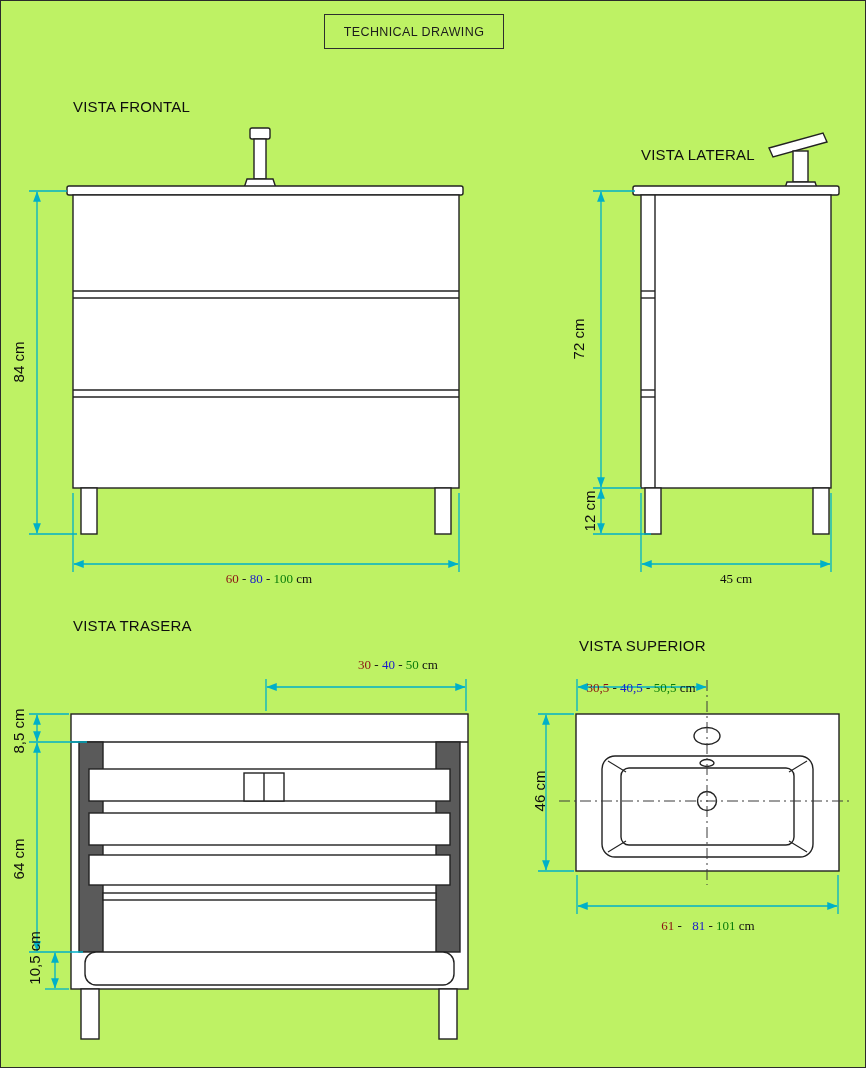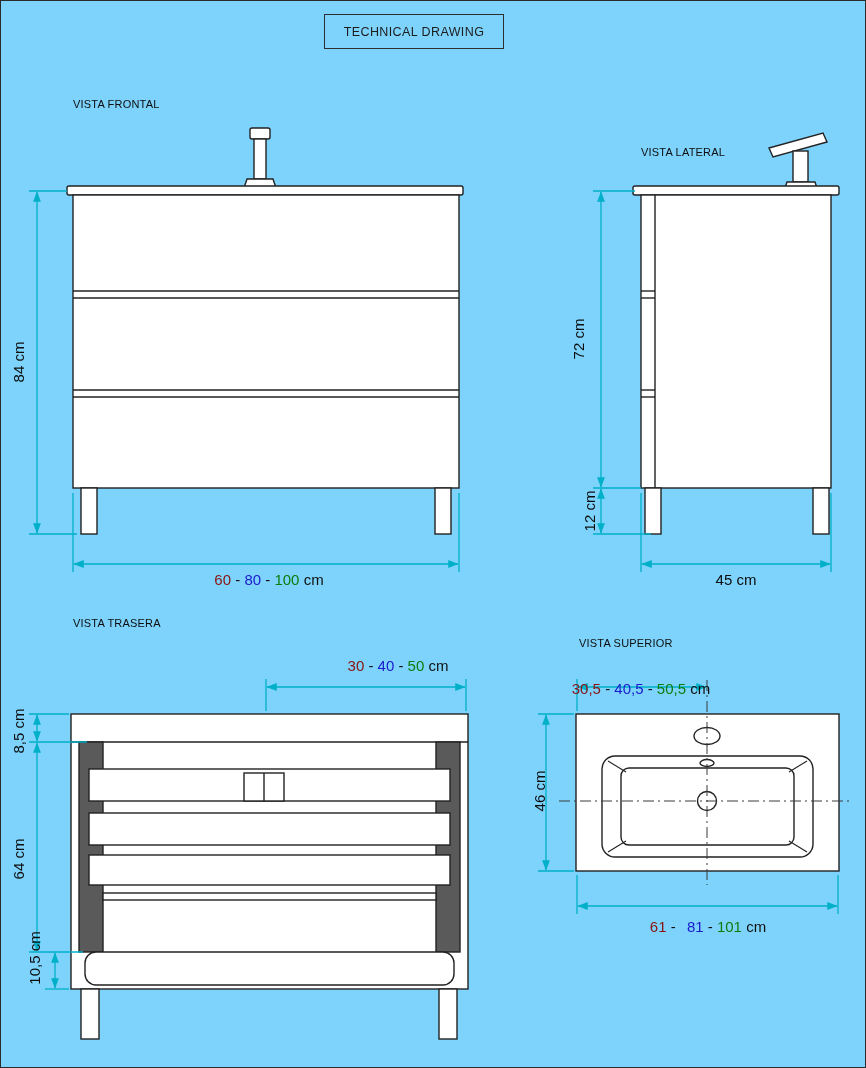--- a/index.html
+++ b/index.html
@@ -1,22 +1,22 @@
 <!DOCTYPE html>
 <html><head>
 <meta charset="utf-8">
 <style>
   *{margin:0;padding:0;box-sizing:border-box;}
   html,body{background:#ffffff;}
   body{font-family:"Liberation Sans","DejaVu Sans",sans-serif;color:#101010;}
-  .page{position:relative;width:866px;height:1068px;background:#7dd3fc;border:1px solid #2b2b2b;overflow:hidden;}
+  .page{position:relative;width:866px;height:1068px;background:#bef264;border:1px solid #2b2b2b;overflow:hidden;}
   .titlebox{position:absolute;left:323px;top:13px;width:180px;height:35px;border:1px solid #2e2e2e;
             display:flex;align-items:center;justify-content:center;font-size:12.5px;letter-spacing:.4px;color:#1c1c1c;}
-  .view-label{position:absolute;font-size:11px;letter-spacing:.2px;color:#0e0e0e;}
-  .hlabel{position:absolute;transform:translate(-50%,-50%);white-space:nowrap;font-size:15px;color:#0e0e0e;}
+  .view-label{position:absolute;font-size:15px;letter-spacing:.2px;color:#0e0e0e;}
+  .hlabel{position:absolute;transform:translate(-50%,-50%);white-space:nowrap;font-size:13px;color:#0e0e0e;font-family:Liberation Serif, serif;}
   .vlabel{position:absolute;transform:translate(-50%,-50%) rotate(-90deg);white-space:nowrap;font-size:15px;color:#0e0e0e;}
   svg.draw{position:absolute;left:0;top:0;}
 </style>
 </head>
 <body>
 
 <div class="page">
 
   <svg class="draw" width="866" height="1068" viewBox="0 0 866 1068">
     <defs>

